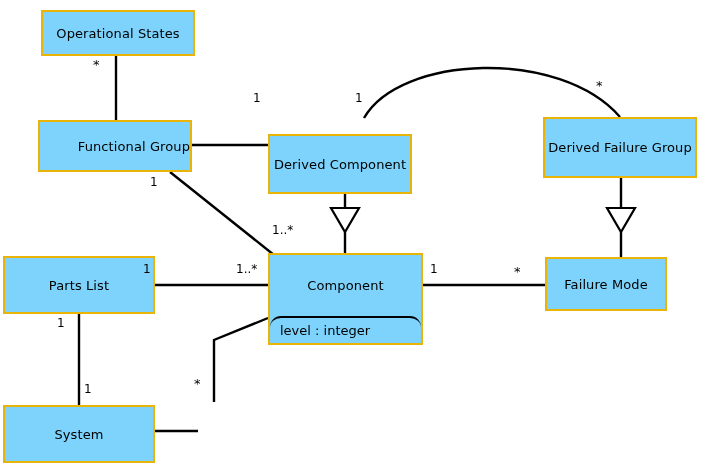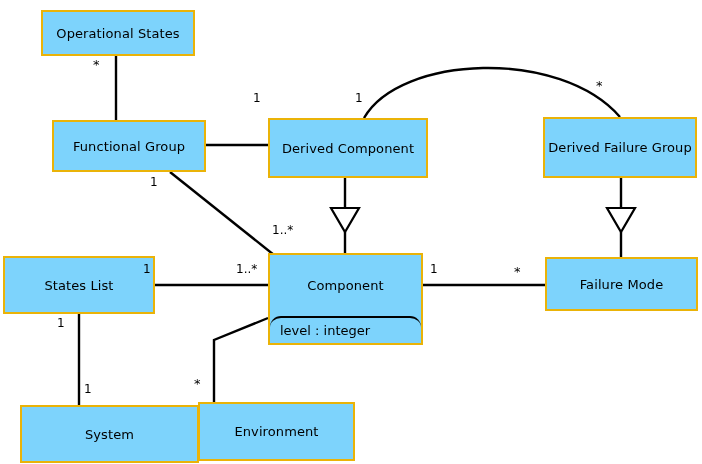--- a/index.html
+++ b/index.html
@@ -92,52 +92,49 @@
 
     <line x1="155" y1="431" x2="198" y2="431" stroke="#000" stroke-width="2.4"></line>
 
     <polyline points="214,402 214,340 268,318" fill="none" stroke="#000" stroke-width="2.4"></polyline>
   </svg>
 
   <div class="uml-class" style="left:41px; top:10px; width:154px; height:46px;">
     <div class="uml-name">Operational States</div>
   </div>
 
-  <div class="uml-class" style="left:52px; top:120px; width:154px; height:52px;">
+  <div class="uml-class" style="left:38px; top:120px; width:154px; height:52px;align-items:flex-end;">
     <div class="uml-name">Functional Group</div>
   </div>
 
-  <div class="uml-class" style="left:268px; top:118px; width:160px; height:60px;">
+  <div class="uml-class" style="left:268px; top:134px; width:144px; height:60px;">
     <div class="uml-name">Derived Component</div>
   </div>
 
   <div class="uml-class" style="left:543px; top:117px; width:154px; height:61px;">
     <div class="uml-name">Derived Failure Group</div>
   </div>
 
   <div class="uml-class" style="left:3px; top:256px; width:152px; height:58px;">
-    <div class="uml-name">States List</div>
+    <div class="uml-name">Parts List</div>
   </div>
 
   <div class="uml-class" style="left:268px; top:253px; width:155px; height:92px;justify-content:center;">
     <div class="uml-name">Component</div>
     <div class="uml-attrs">level : integer</div>
   </div>
 
-  <div class="uml-class" style="left:545px; top:257px; width:153px; height:54px;">
+  <div class="uml-class" style="left:545px; top:257px; width:122px; height:54px;">
     <div class="uml-name">Failure Mode</div>
   </div>
 
-  <div class="uml-class" style="left:3px; top:405px; width:179px; height:58px;margin-left:17px;">
+  <div class="uml-class" style="left:3px; top:405px; width:152px; height:58px;">
     <div class="uml-name">System</div>
   </div>
 
-  <div class="uml-class" style="left:198px; top:402px; width:157px; height:59px;">
-    <div class="uml-name">Environment</div>
-  </div>
 
   <div class="mult mult-star" style="left:93px; top:58px;">*</div>
   <div class="mult" style="left:253px; top:92px;">1</div>
   <div class="mult" style="left:355px; top:92px;">1</div>
   <div class="mult mult-star" style="left:596px; top:79px;">*</div>
   <div class="mult" style="left:150px; top:176px;">1</div>
   <div class="mult" style="left:272px; top:224px;">1..*</div>
   <div class="mult" style="left:143px; top:263px;">1</div>
   <div class="mult" style="left:236px; top:263px;">1..*</div>
   <div class="mult" style="left:430px; top:263px;">1</div>

